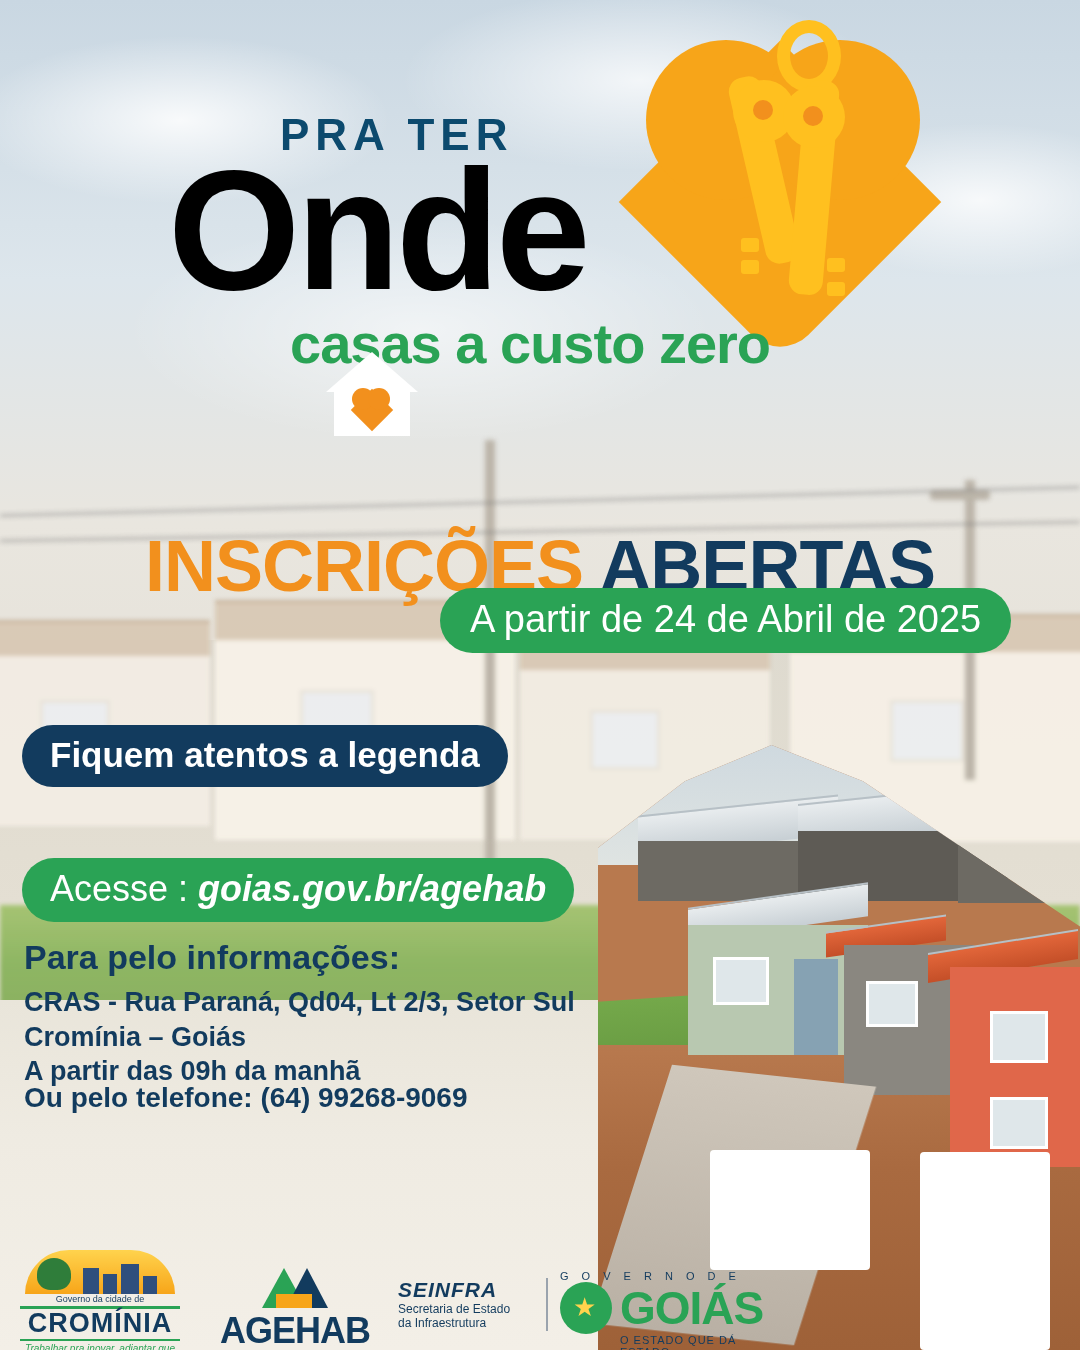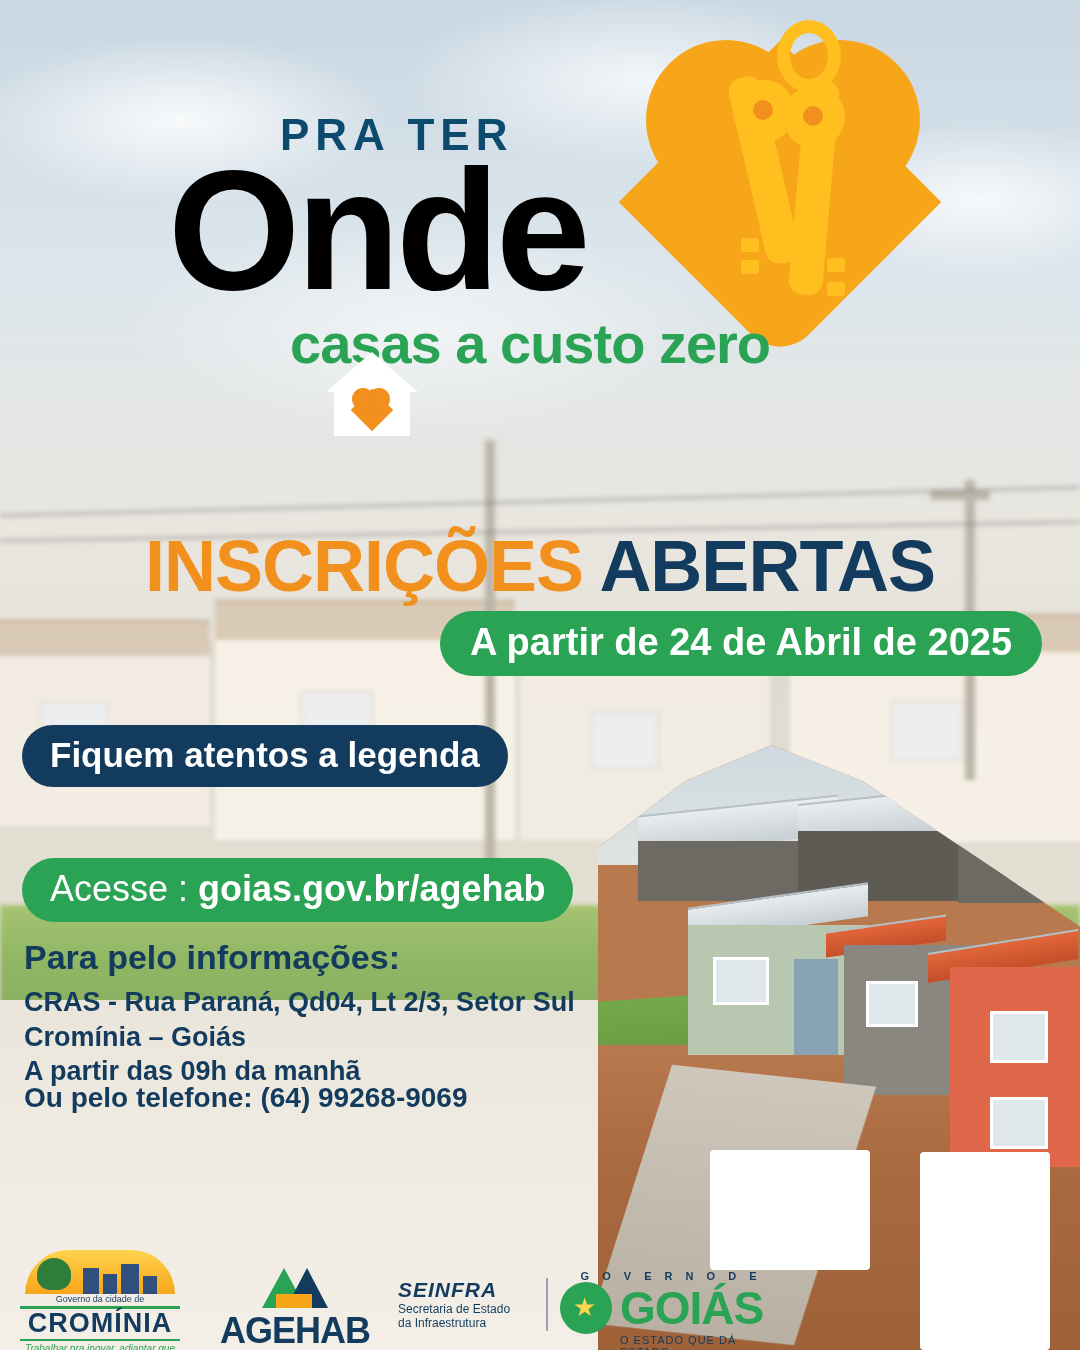--- a/index.html
+++ b/index.html
@@ -205,35 +205,35 @@
 
   
   .headline {
     position: absolute; left: 0; top: 525px; width: 1080px; text-align: center;
     font-size: 72px; font-weight: bold; letter-spacing: -1px;
   }
   .headline .o { color: #f2901d; }
   .headline .b { color: #123b5e; }
 
   .date-pill {
-    position: absolute; left: 440px; top: 611px;
+    position: absolute; left: 440px; top: 588px;
     background: #2aa355; color: #fff;
-    font-size: 38px; font-weight: bold;
+    font-size: 38px; font-weight: normal;
     padding: 10px 30px 12px; border-radius: 34px;
   }
 
   
   .pill {
     position: absolute; color: #fff; font-weight: bold;
     border-radius: 34px; padding: 10px 28px 12px;
     font-size: 35px; white-space: nowrap;
   }
   .pill.dark { background: #123b5e; }
   .pill.green { background: #2aa355; font-weight: normal; }
-  .pill.green b { font-weight: bold; }
+  .pill.green b { font-weight: bold; font-style: italic; }
   .pill.p1 { left: 22px; top: 725px; }
   .pill.p2 { left: 22px; top: 793px; }
   .pill.p3 { left: 22px; top: 858px; font-size: 36px; }
 
   .info-title {
     position: absolute; left: 24px; top: 938px;
     font-size: 34px; font-weight: bold; color: #123b5e;
   }
   .info-lines {
     position: absolute; left: 24px; top: 985px;
@@ -285,21 +285,21 @@
   .ageh-mark .y {
     position: absolute; left: 14px; bottom: 0; width: 36px; height: 14px; background: #f7a519;
   }
   .ageh-name { font-size: 36px; font-weight: bold; color: #123b5e; text-align: center; letter-spacing: -1px; }
 
   .logo-seinfra { position: absolute; left: 398px; top: 38px; width: 150px; padding-right: 14px; border-right: 2px solid #9aa3ad; }
   .sein-name { font-size: 21px; font-weight: bold; color: #123b5e; letter-spacing: 1px; font-style: italic; }
   .sein-sub { font-size: 12px; color: #123b5e; line-height: 1.2; }
 
   .logo-goias { position: absolute; left: 560px; top: 30px; width: 230px; }
-  .goias-top { font-size: 11px; letter-spacing: 5px; color: #123b5e; text-align: center; padding-right: 8px; font-weight: bold; }
+  .goias-top { font-size: 11px; letter-spacing: 5px; color: #123b5e; text-align: left; padding-right: 8px; }
   .goias-row { display: flex; align-items: center; }
   .goias-flag {
     width: 52px; height: 52px; border-radius: 50%;
     background: #2aa355; position: relative; margin-right: 8px; flex: 0 0 auto;
   }
   .goias-flag .star {
     position: absolute; left: 13px; top: 12px; color: #ffd34d; font-size: 26px; line-height: 26px;
   }
   .goias-word { font-size: 46px; font-weight: bold; color: #2aa355; letter-spacing: -1px; line-height: 1; }
   .goias-sub { font-size: 11px; color: #123b5e; letter-spacing: 1px; margin-left: 60px; }

